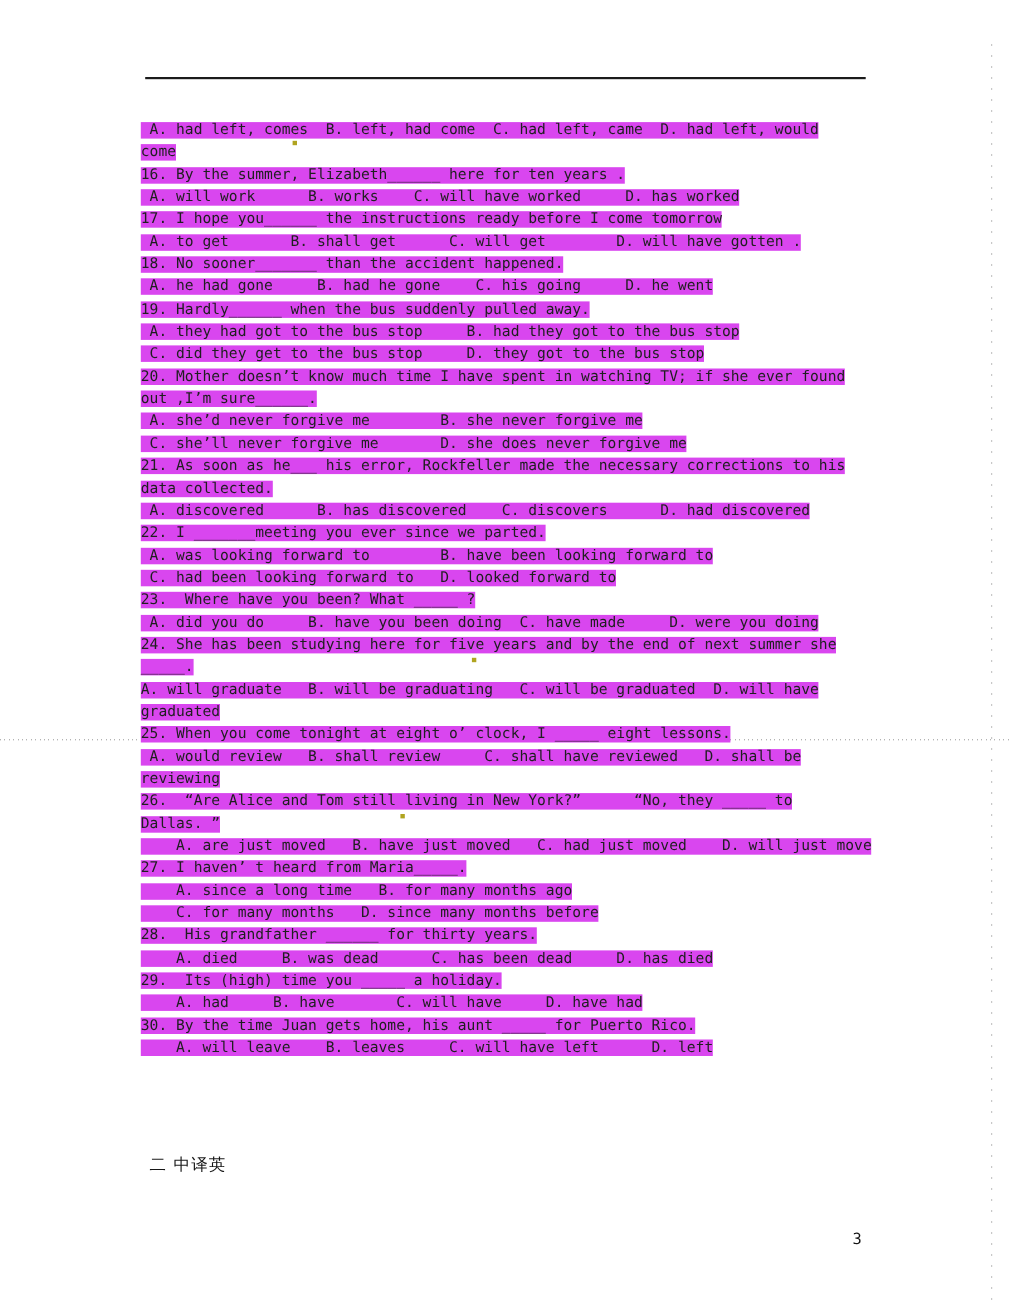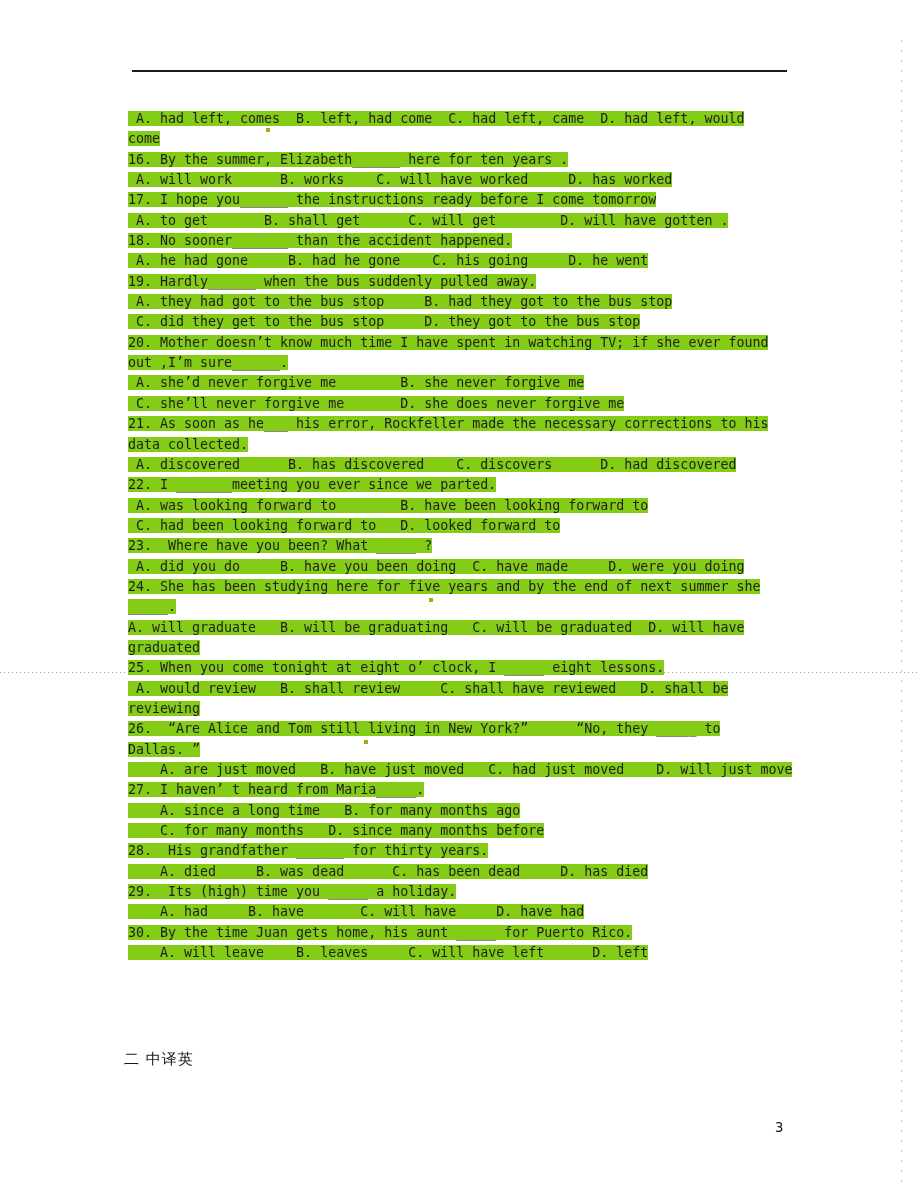--- a/index.html
+++ b/index.html
@@ -47,25 +47,25 @@
     position: absolute;
     left: 128px;
     top: 109px;
     z-index: 1;
     font-size: 13.3px;
     line-height: 20.35px;
     color: #1f1f1f;
     white-space: pre;
   }
   .doc-line span {
-    background: #84cc16; 
+    background: #d946ef; 
   }
   .section-heading {
     position: absolute;
-    left: 124px;
+    left: 136px;
     top: 1050px;
     z-index: 1;
     font-family: "DejaVu Sans", "Liberation Sans", sans-serif;
     font-size: 15px;
     letter-spacing: 1px;
     color: #161616;
   }
   .page-number {
     position: absolute;
     left: 775px;

